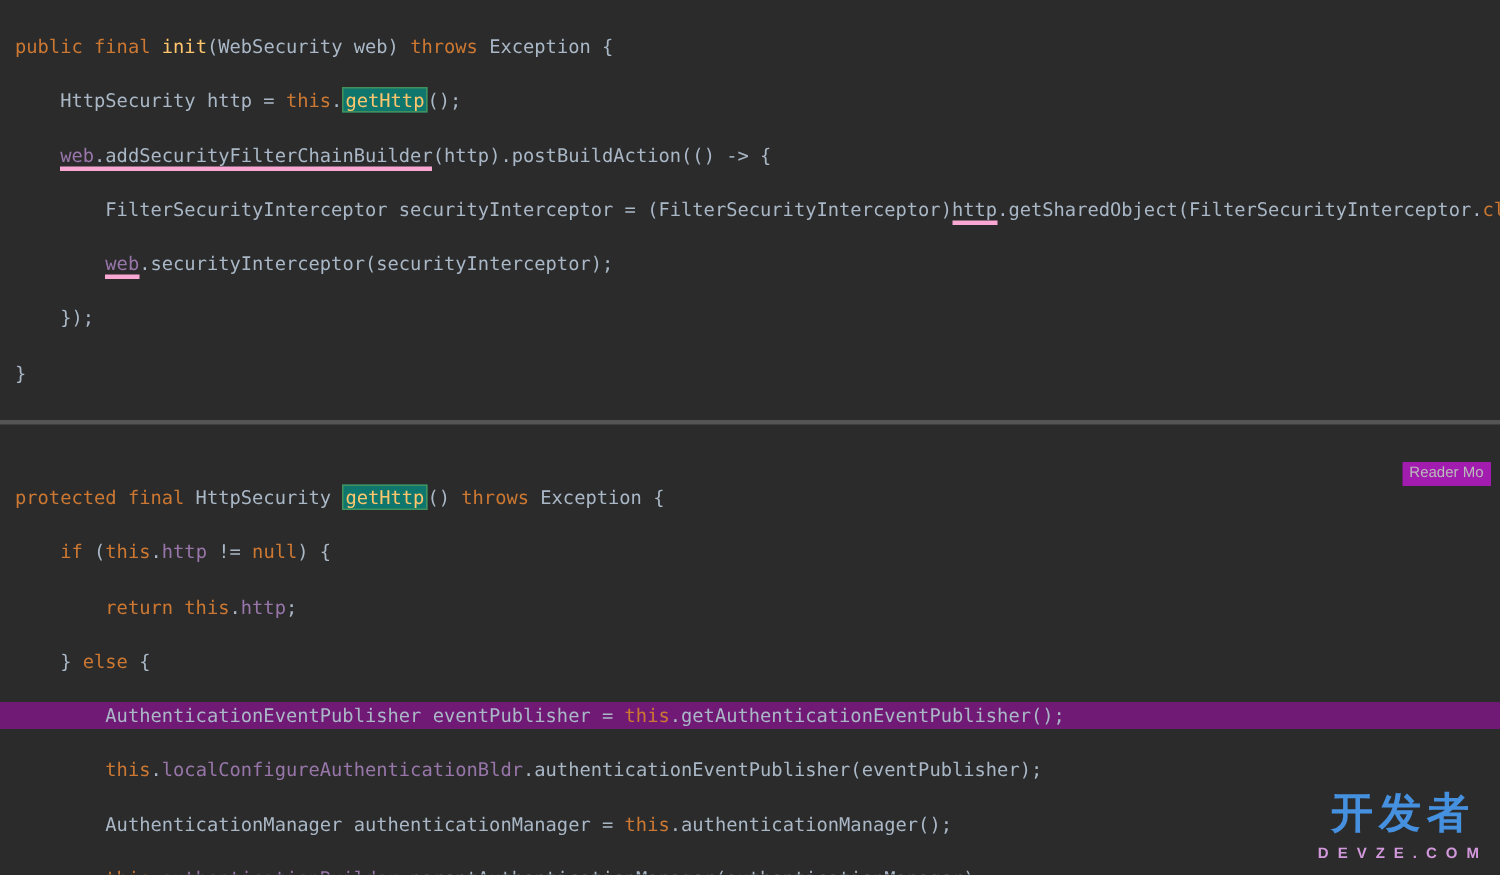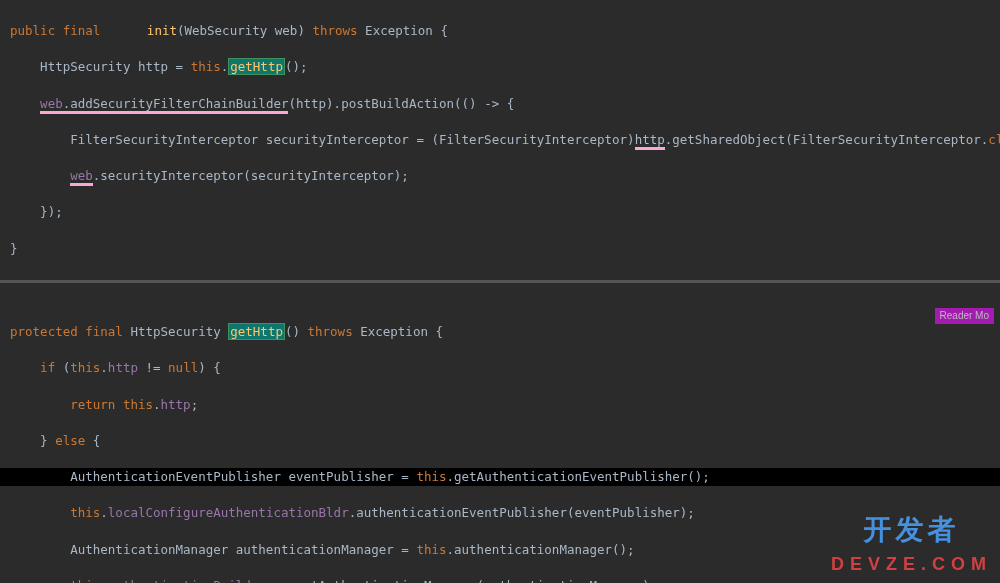--- a/index.html
+++ b/index.html
@@ -29,30 +29,30 @@
     right: 6px;
     top: -2px;
     background: #a21caf;
     color: #bbb;
     font-size: 10px;
     padding: 1px 5px;
     font-family: sans-serif;
     margin-top: 27px;
   }
   .kw   { color: #cc7832; }
-  .method{ color: #ffc66d; margin-left: 39px; }
+  .method{ color: #ffc66d; }
   .field { color: #9876aa; }
   .hl-green {
     background: #0f766e;
     border: 1px solid #41915d;
     padding: 0 1px;
     color: #ffc66d;
   }
   .hl-line {
-    background: #000000;
+    background: #701a75;
     display: block;
     margin-left: -10px;
     padding-left: 10px;
   }
   .underline-red {
     border-bottom: 3px solid #f9a8d4;
   }
   .watermark {
     position: absolute;
     right: 8px;
@@ -64,24 +64,24 @@
   .watermark .cn {
     font-family: sans-serif;
     font-size: 28px;
     font-weight: bold;
     color: #4aa3ff;
     letter-spacing: 4px;
     text-align: center;
   }
   .watermark .en {
     font-family: sans-serif;
-    font-size: 18px;
+    font-size: 10px;
     font-weight: bold;
     letter-spacing: 6px;
-    color: #ef4444;
+    color: #f0abfc;
   }
   .code-line { display: block; }
 </style>
 </head>
 <body>
 
 <div class="editor-pane pane-top">
 <span class="code-line"><span class="kw">public</span> <span class="kw">final</span> <span class="method">init</span><span>(WebSecurity web) </span><span class="kw">throws</span><span> Exception {</span></span>
 <span class="code-line"><span>    HttpSecurity http = </span><span class="kw">this</span><span>.</span><span class="hl-green">getHttp</span><span>();</span></span>
 <span class="code-line"><span>    </span><span class="underline-red"><span class="field">web</span><span>.addSecurityFilterChainBuilder</span></span><span>(http).postBuildAction(() -&gt; {</span></span>

